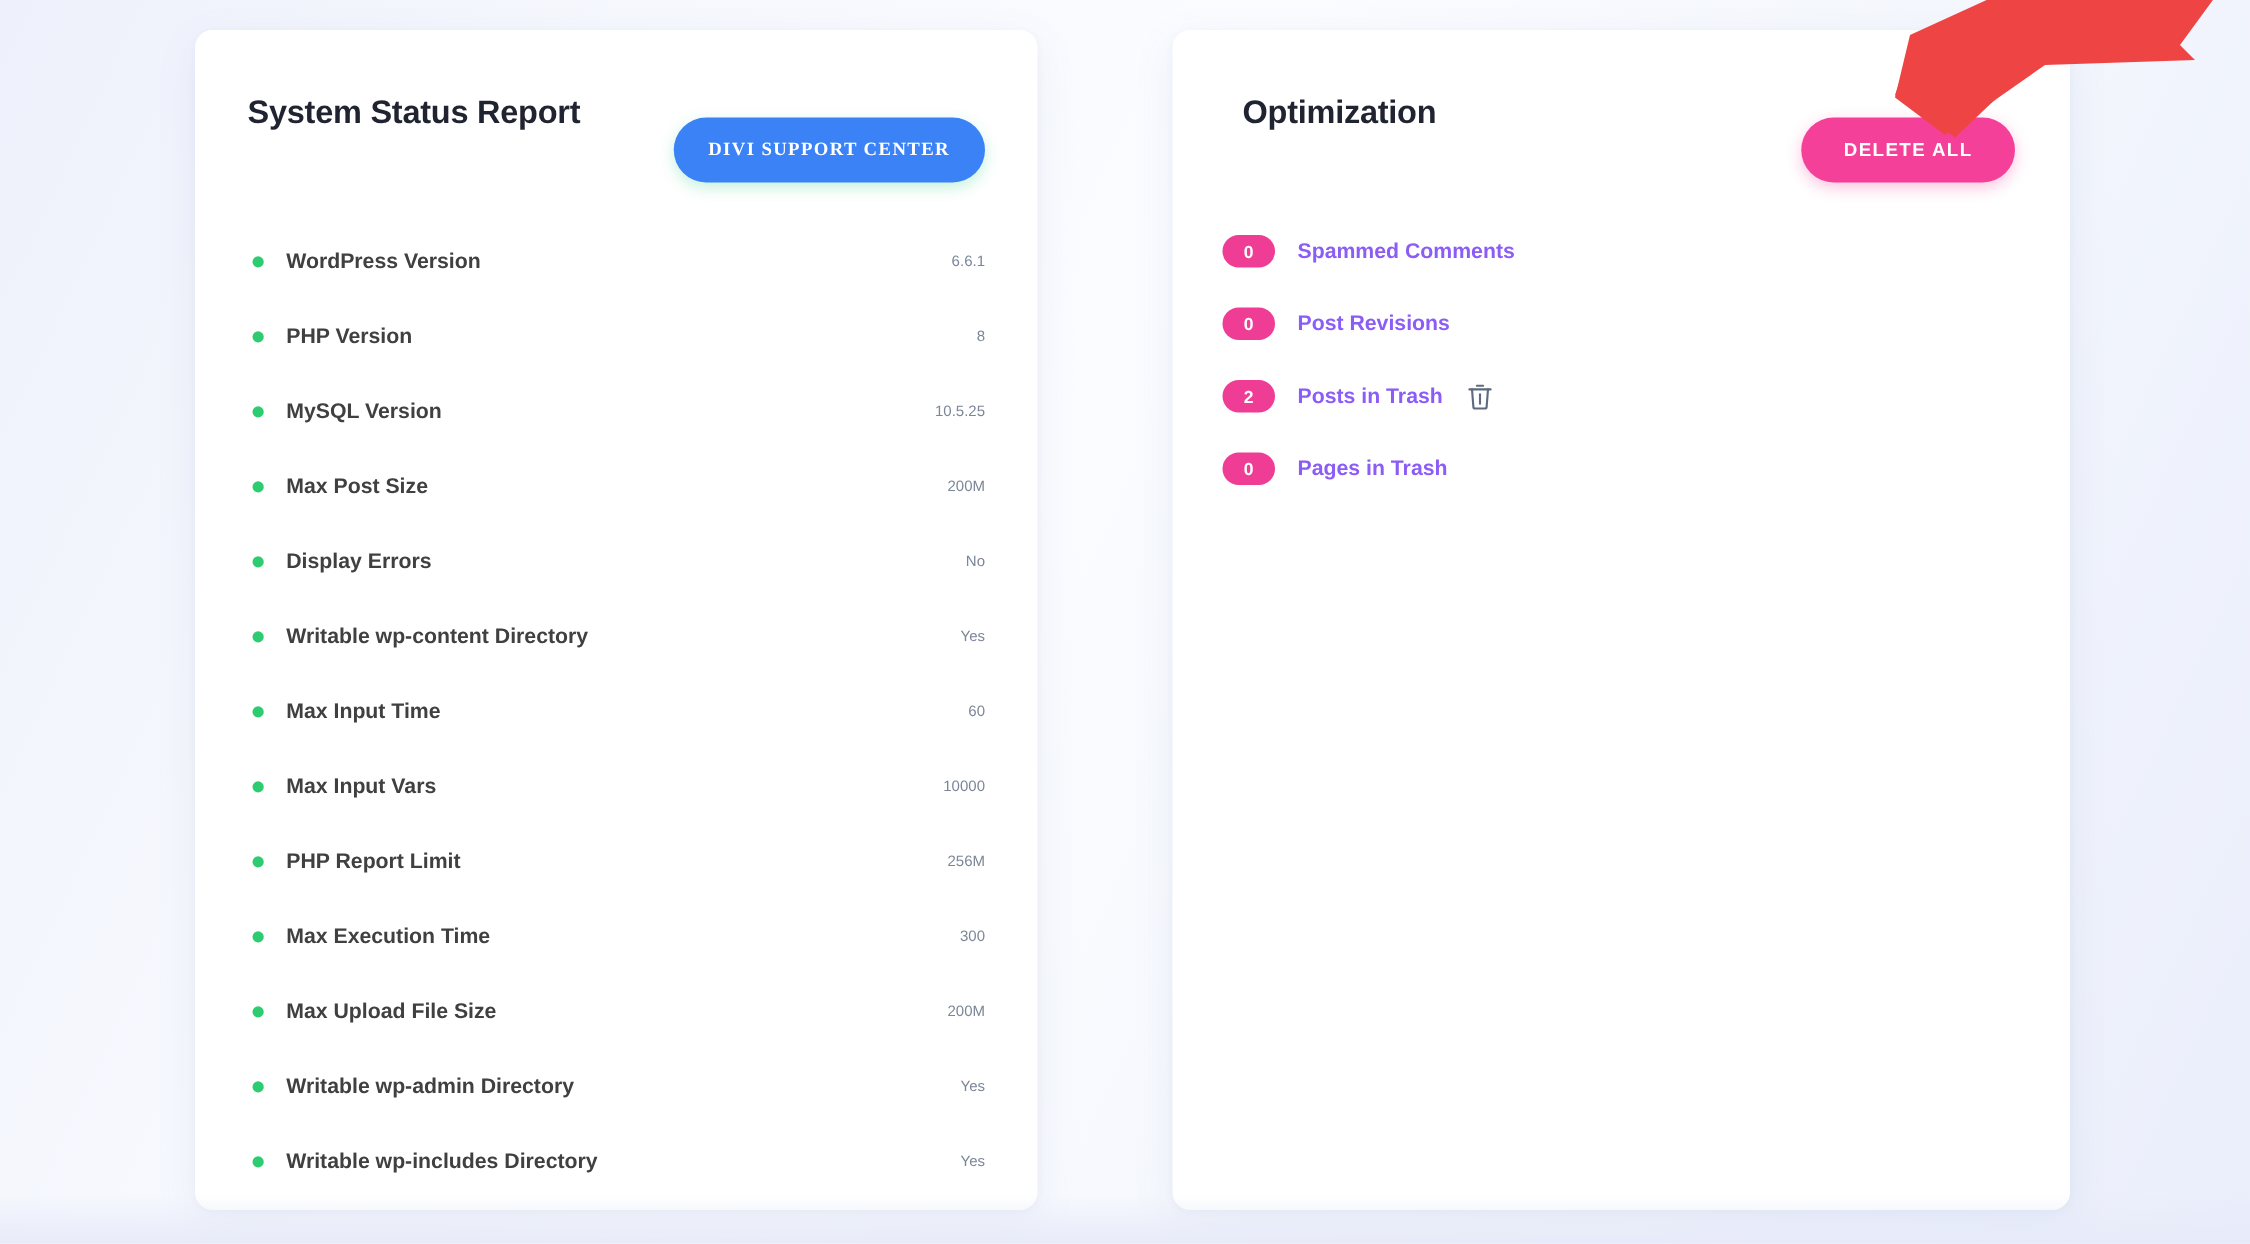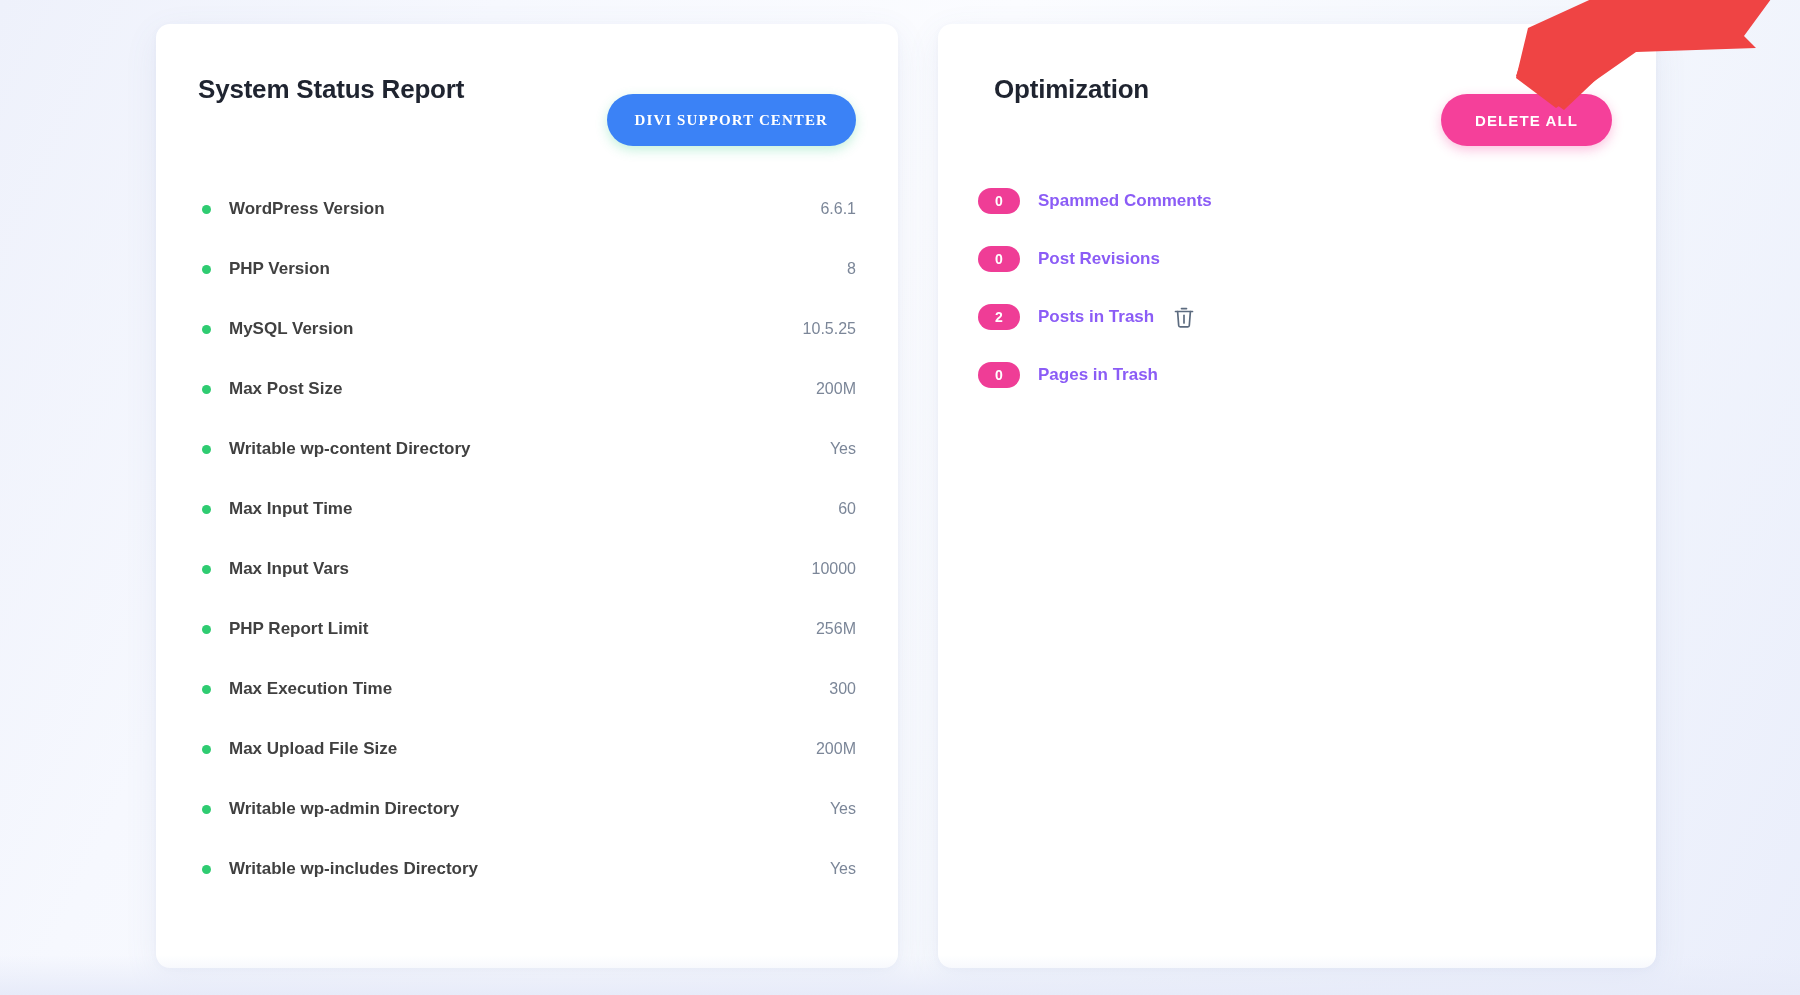--- a/index.html
+++ b/index.html
@@ -31,21 +31,21 @@
   }
 
   
   .card {
     position: absolute;
     top: 24px;
     background: #ffffff;
     border-radius: 14px;
     box-shadow: 0 10px 34px rgba(90,110,170,0.09), 0 2px 6px rgba(90,110,170,0.05);
   }
-  .card-left  { left: 156px;  width: 742px;  height: 944px; }
+  .card-left  { left: 156px;  width: 674px;  height: 944px; }
   .card-right { left: 938px;  width: 718px;  height: 944px; }
   .card-title {
     position: absolute;
     left: 42px;
     top: 50px;
     font-size: 26px;
     font-weight: 700;
     color: #1f2430;
     letter-spacing: -0.2px;
   }
@@ -104,21 +104,21 @@
   }
   .status-label {
     margin-left: 18px;
     font-size: 17px;
     font-weight: 700;
     color: #404040;
     white-space: nowrap;
   }
   .status-value {
     margin-left: auto;
-    font-size: 16px;
+    font-size: 12px;
     font-weight: 400;
     color: #7b8698;
     white-space: nowrap;
   }
 
   
   .opt-list {
     position: absolute;
     left: 40px;
     right: 40px;
@@ -200,20 +200,25 @@
         </div>
         <div class="status-row">
           <span class="dot"></span>
           <span class="status-label">MySQL Version</span>
           <span class="status-value">10.5.25</span>
         </div>
         <div class="status-row">
           <span class="dot"></span>
           <span class="status-label">Max Post Size</span>
           <span class="status-value">200M</span>
+        </div>
+        <div class="status-row">
+          <span class="dot"></span>
+          <span class="status-label">Display Errors</span>
+          <span class="status-value">No</span>
         </div>
         <div class="status-row">
           <span class="dot"></span>
           <span class="status-label">Writable wp-content Directory</span>
           <span class="status-value">Yes</span>
         </div>
         <div class="status-row">
           <span class="dot"></span>
           <span class="status-label">Max Input Time</span>
           <span class="status-value">60</span>

